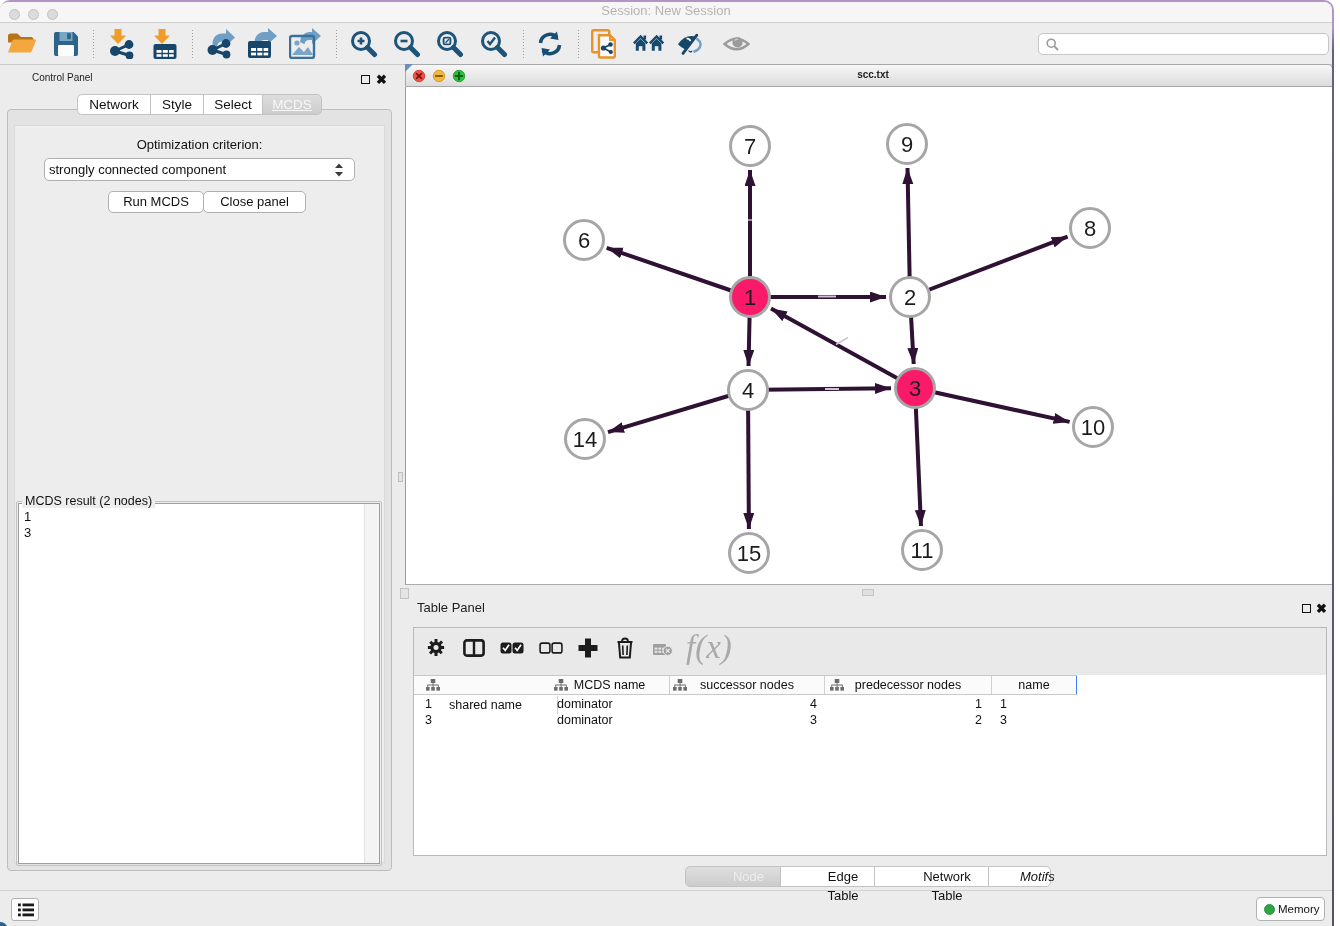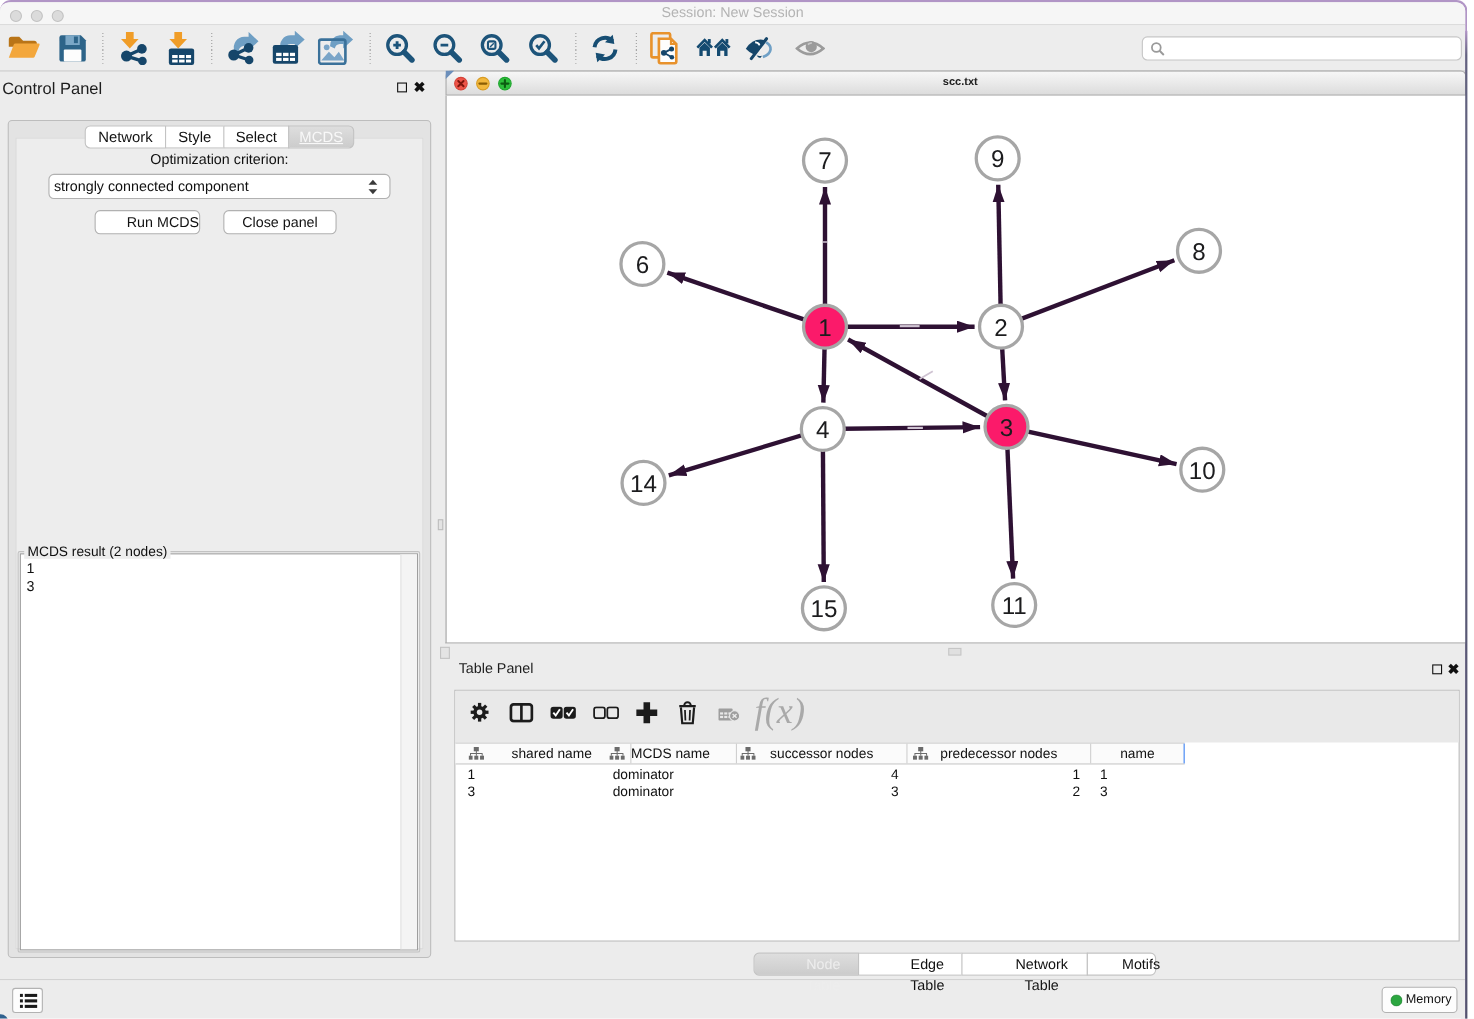--- a/index.html
+++ b/index.html
@@ -12,25 +12,25 @@
 #titlebar { position:absolute; left:0; top:2px; width:1332px; height:21px; background:#f6f6f6;
   border-bottom:1px solid #cecece; border-radius:8px 8px 0 0; }
 .tl { position:absolute; top:7px; width:11px; height:11px; border-radius:50%; background:#dbdbdb; border:1px solid #c2c2c2; }
 #title { position:absolute; top:3px; left:0; width:1332px; text-align:center; font-size:13px; color:#b4b4b4; }
 #toolbar { position:absolute; left:0; top:23px; width:1332px; height:42px; background:#ededed; border-bottom:1px solid #cbcbcb; }
 .tsep { position:absolute; top:7px; height:28px; width:1px;
   background-image:repeating-linear-gradient(to bottom,#9e9e9e 0 1px,transparent 1px 3px); }
 #search { position:absolute; left:1038px; top:33px; width:291px; height:22px; background:#fff;
   border:1px solid #c6c6c6; border-radius:5px; }
 
-#cp-title { position:absolute; left:2px; top:72px; font-size:15px; color:#1d1d1d; }
+#cp-title { position:absolute; left:32px; top:72px; font-size:10px; color:#1d1d1d; }
 .winbtn-sq { position:absolute; width:9px; height:9px; border:1.5px solid #111; }
 .winbtn-x { position:absolute; font-size:13px; font-weight:bold; color:#111; line-height:11px; }
 .tab { position:absolute; top:94px; height:21px; z-index:5; background:#fff; border:1px solid #c3c3c3;
-  font-size:13.5px; color:#111; text-align:center; line-height:19px;margin-top:20px; }
+  font-size:13.5px; color:#111; text-align:center; line-height:19px; }
 .tab.sel { background:linear-gradient(#dedede,#cccccc); color:#f8f8f8;text-decoration:underline; }
 #tabpane { position:absolute; left:7px; top:109px; width:385px; height:762px; background:#e3e3e3;
   border:1px solid #bdbdbd; border-radius:4px; }
 #tabinner { position:absolute; left:14px; top:125px; width:371px; height:738px; background:#ededed; border:1px solid #d9d9d9; }
 #optlabel { position:absolute; left:0px; top:137px; width:399px; text-align:center; font-size:13px; color:#111; }
 #combo { position:absolute; left:44px; top:158px; width:311px; height:23px; background:#fff; border:1px solid #b1b1b1;
   border-radius:5px; font-size:13px; color:#111; line-height:21px; padding-left:4px; }
 .btn { position:absolute; top:191px; height:22px; background:#fff; border:1px solid #b1b1b1; border-radius:5px;
   font-size:13px; color:#111; text-align:center; line-height:20px; }
 #grpbox { position:absolute; left:16px; top:501px; width:366px; height:365px; border:1px solid #c2c2c2; border-radius:2px; }
@@ -209,21 +209,21 @@
 <div class="tab" style="left:203px; width:60px;">Select</div>
 <div class="tab sel" style="left:262px; width:60px; border-radius:0 5px 5px 0;">MCDS</div>
 <div id="tabpane"></div>
 <div id="tabinner"></div>
 <div id="optlabel">Optimization criterion:</div>
 <div id="combo">strongly connected component</div>
 <svg class="abs" style="left:334px; top:163px;" width="10" height="14" viewBox="0 0 10 14">
   <path d="M1,5 L5,0.5 L9,5 Z" fill="#3a3a3a"></path>
     <path d="M1,9 L5,13.5 L9,9 Z" fill="#3a3a3a"></path>
 </svg>
-<div class="btn" style="left:86px; width:96px;text-align:right;">Run MCDS</div>
+<div class="btn" style="left:108px; width:96px;">Run MCDS</div>
 <div class="btn" style="left:203px; width:103px;">Close panel</div>
 <div id="grpbox"></div>
 <div id="grpwhite"></div>
 <div id="grpscroll"></div>
 <div id="grplabel">MCDS result (2 nodes)</div>
 <div id="grptext">1<br>3</div>
 
 <div id="netbar"></div>
 <div id="nettitle">scc.txt</div>
 <svg class="abs" style="left:412px; top:69px;" width="60" height="14" viewBox="0 0 60 14">
@@ -351,21 +351,21 @@
         <rect x="5.4" y="7.8" width="2.8" height="2"></rect>
         <rect x="9.2" y="7.8" width="2.8" height="2"></rect>
       </g>
     <circle cx="14.8" cy="7.8" r="4.6" stroke="#e9e9e9" stroke-width="1"></circle>
   </g>
   <path d="M13,6 l3.6,3.6 M16.6,6 l-3.6,3.6" stroke="#e9e9e9" stroke-width="1.3"></path>
 </svg>
 <div class="abs" style="left:686px; top:629px; font-family:'Liberation Serif',serif; font-style:italic; font-size:33px; color:#a9a9a9;">f(x)</div>
 
 <div id="thead" style="left:414px; width:663px;">
-  <div class="hcell" style="left:16px; width:144px;">shared name</div>
+  <div class="hcell" style="left:0; width:144px;margin-top:20px;">shared name</div>
   <div class="hcell" style="left:136px; width:120px;">MCDS name</div>
   <div class="hcell" style="left:256px; width:155px;">successor nodes</div>
   <div class="hcell" style="left:411px; width:167px;">predecessor nodes</div>
   <div class="hcell" style="left:578px; width:85px; border-right:1px solid #3b82f6;">name</div>
 </div>
 <svg class="abs" style="left:426px; top:679px;" width="14" height="12" viewBox="0 0 14 12">
     <use href="#sitemap"></use>
   </svg>
 <svg class="abs" style="left:554px; top:679px;" width="14" height="12" viewBox="0 0 14 12">
     <use href="#sitemap"></use>
@@ -395,21 +395,21 @@
 <div class="trow" style="left:1000px; top:697px;">1</div>
 <div class="trow" style="left:425px; top:713px;">3</div>
 <div class="trow" style="left:557px; top:713px;">dominator</div>
 <div class="trow" style="left:810px; top:713px;">3</div>
 <div class="trow" style="left:975px; top:713px;">2</div>
 <div class="trow" style="left:1000px; top:713px;">3</div>
 
 <div class="btab sel" style="left:685px; width:96px; border-radius:5px 0 0 5px;">Node Table</div>
 <div class="btab" style="left:780px; width:95px;">Edge Table</div>
 <div class="btab" style="left:874px; width:115px;">Network Table</div>
-<div class="btab" style="left:988px; width:63px; border-radius:0 5px 5px 0;">Motifs</div>
+<div class="btab" style="left:988px; width:63px; border-radius:0 5px 5px 0;font-style:italic;">Motifs</div>
 
 <div id="statussep"></div>
 <div id="listbtn">
   <svg style="position:absolute; left:6px; top:4px;" width="16" height="14" viewBox="0 0 16 14">
     <g fill="#1a1a1a">
       <rect x="0" y="0.5" width="2.8" height="2.8"></rect>
         <rect x="4.5" y="0.5" width="11.5" height="2.8"></rect>
       <rect x="0" y="5.5" width="2.8" height="2.8"></rect>
         <rect x="4.5" y="5.5" width="11.5" height="2.8"></rect>
       <rect x="0" y="10.5" width="2.8" height="2.8"></rect>

